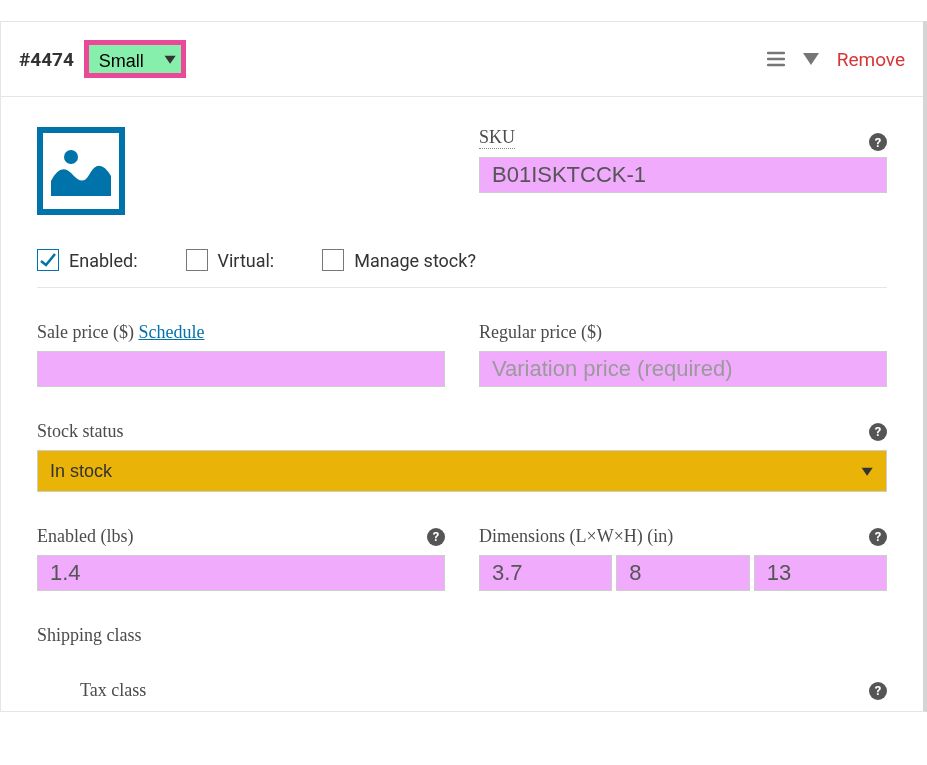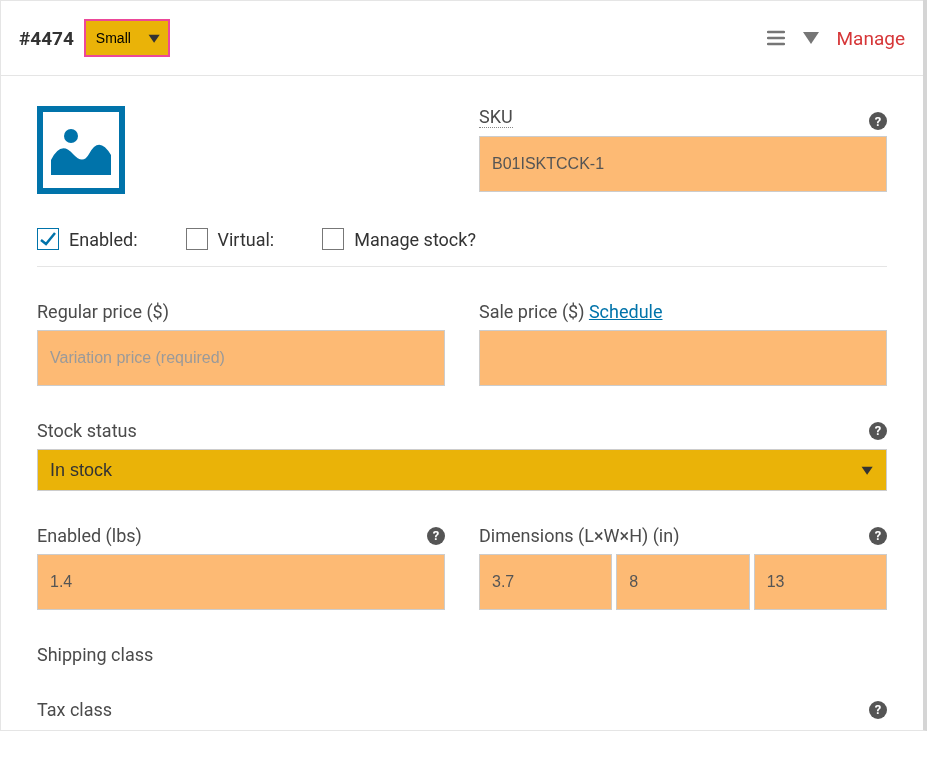--- a/index.html
+++ b/index.html
@@ -12,32 +12,33 @@
     border-right: 4px solid #d5d5d5;
     position: relative;
   }
   
   .variation-header {
     display: flex;
     align-items: center;
     padding: 18px 18px 18px 18px;
     border-bottom: 1px solid #e5e5e5;
     border-top: 1px solid #e5e5e5;
+    margin-top: 21px;
   }
   .variation-id {
     font-weight: 700;
     font-size: 19px;
     margin-right: 10px;
   }
   .attr-select {
-    border: 2px solid #ec4899;
+    border: 5px solid #ec4899;
     padding: 6px 36px 6px 10px;
-    font-size: 14px;
+    font-size: 18px;
     height: 38px;
-    background: #eab308;
+    background: #86efac;
     appearance: none;
     -webkit-appearance: none;
     position: relative;
   }
   .select-wrap {
     position: relative;
     display: inline-block;
   }
   .select-wrap::after {
     content: "▾";
@@ -96,32 +97,33 @@
     display: inline-flex;
     align-items: center;
     justify-content: center;
     cursor: help;
   }
   .label {
     color: #4b4b4b;
     font-size: 18px;
     margin-bottom: 8px;
     display: block;
+    font-family: Liberation Serif, serif;
   }
   .label-dotted {
     border-bottom: 1px dotted #888;
     display: inline-block;
   }
   input[type=text], .select-like {
     width: 100%;
     border: 1px solid #ccc;
-    padding: 18px 12px;
-    font-size: 16px;
+    padding: 4px 12px;
+    font-size: 22px;
     color: #555;
-    background: #fdba74;
+    background: #f0abfc;
   }
   input[type=text]::placeholder { color: #9a9a9a; }
 
   .label-row {
     display: flex;
     justify-content: space-between;
     align-items: center;
   }
 
   .checkbox-row {
@@ -222,21 +224,21 @@
               <line x1="1" y1="8" x2="17" y2="8"></line>
               <line x1="1" y1="14" x2="17" y2="14"></line>
             </g>
           </svg>
       </span>
       <span class="icon-btn" title="Toggle">
         <svg width="16" height="12" viewBox="0 0 16 12">
             <polygon points="0,0 16,0 8,12" fill="#767676"></polygon>
           </svg>
       </span>
-      <a class="remove-link">Manage</a>
+      <a class="remove-link">Remove</a>
     </div>
   </div>
 
   <div class="variation-body">
 
     <div class="top-grid">
 
       <div>
         <div class="thumb-btn" title="Upload image">
           <svg width="60" height="60" viewBox="0 0 60 60">
@@ -274,30 +276,30 @@
       <label class="cb-group">
         <span class="cb">
           
         </span>
         <span>Manage stock?</span>
       </label>
     </div>
 
     <div class="two-col">
       <div>
-        <span class="label">Regular price ($)</span>
-        <input type="text" placeholder="Variation price (required)" style="">
-      </div>
-      <div>
         <span class="label">
           <span>Sale price ($)</span>
           <a class="schedule">Schedule</a>
         </span>
         <input type="text" value="" style="">
       </div>
+      <div>
+        <span class="label">Regular price ($)</span>
+        <input type="text" placeholder="Variation price (required)" style="">
+      </div>
     </div>
 
     <div class="one-col">
       <div class="label-row">
         <span class="label" style="margin-bottom:0">Stock status</span>
         <span class="help">?</span>
       </div>
       <div style="height:8px"></div>
       <div class="select-wide-wrap">
         <select class="select-wide">
@@ -326,21 +328,21 @@
           <input type="text" value="8" style="">
           <input type="text" value="13" style="">
         </div>
       </div>
     </div>
 
     <div class="one-col">
       <span class="label">Shipping class</span>
     </div>
 
-    <div class="one-col" style="margin-bottom:0;">
+    <div class="one-col" style="margin-bottom:0;margin-left:43px;">
       <div class="label-row">
         <span class="label" style="margin-bottom:0">Tax class</span>
         <span class="help">?</span>
       </div>
     </div>
 
   </div>
 </div>
 
 </body></html>

